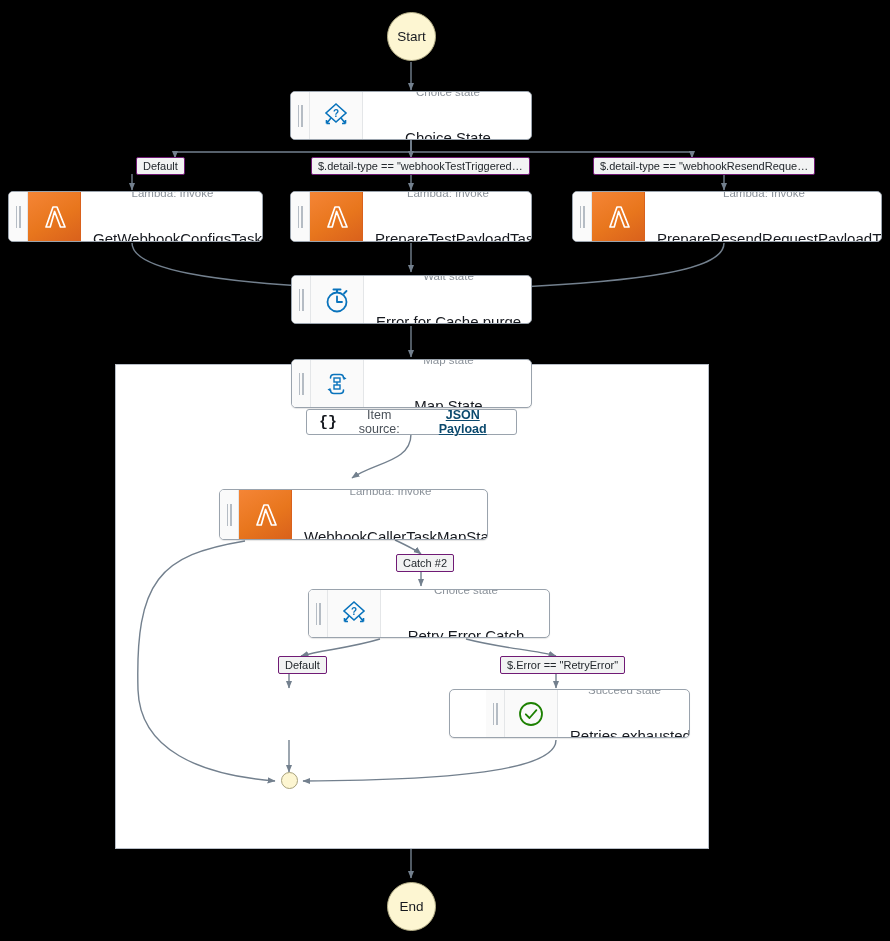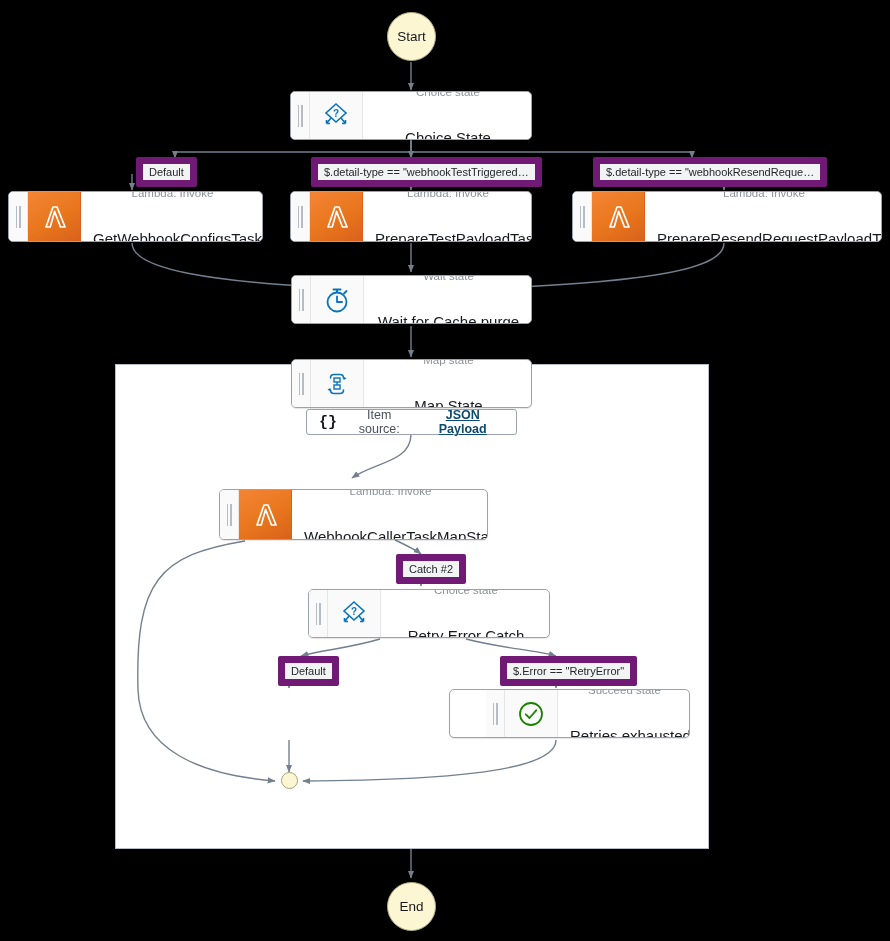--- a/index.html
+++ b/index.html
@@ -141,24 +141,24 @@
   }
   .item-source b {
     color: #0c4a6e;
     text-decoration: underline;
   }
 
   
   .edge-label {
     position: absolute;
     background: #f2f3f3;
-    border: 7px solid #701a75;
+    border: 1px solid #701a75;
     border-radius: 2px;
     box-sizing: border-box;
-    height: 30px;
+    height: 18px;
     line-height: 16px;
     padding: 0 6px;
     font-size: 11px;
     color: #23282d;
     white-space: nowrap;
     display: flex;
     align-items: center;
     justify-content: center;
   }
 </style>
@@ -313,21 +313,21 @@
       <svg width="30" height="30" viewBox="0 0 30 30">
         <circle cx="15" cy="17" r="9.5" fill="none" stroke="#0973bc" stroke-width="1.8"></circle>
         <path d="M15 17 L15 11.5 M15 17 L20 17" stroke="#0973bc" stroke-width="1.8" fill="none" stroke-linecap="round"></path>
         <path d="M11.5 4.5 L18.5 4.5" stroke="#0973bc" stroke-width="2" stroke-linecap="round"></path>
         <path d="M15 4.5 L15 7.5" stroke="#0973bc" stroke-width="2"></path>
         <path d="M22 8.5 L24.5 6" stroke="#0973bc" stroke-width="1.8" stroke-linecap="round"></path>
       </svg>
     </div>
     <div class="labels">
       <div class="kind">Wait state</div>
-      <div class="title">Wait for Cache purge</div>
+      <div class="title">Error for Cache purge</div>
     </div>
   </div>
 
   <div class="node" style="left:291px; top:359px; width:241px; height:49px;">
     <div class="grip">
         <i></i>
         <i></i>
       </div>
     <div class="icon-cell">
       <svg width="30" height="30" viewBox="0 0 30 30">

